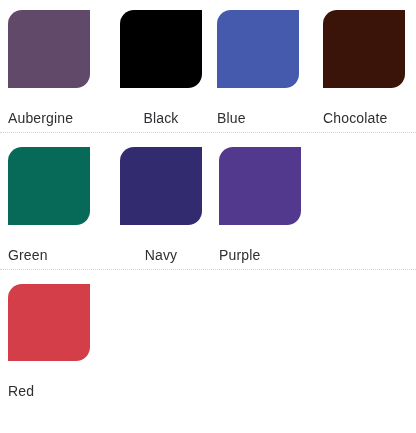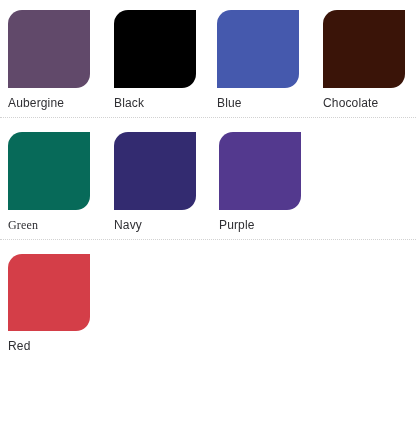--- a/index.html
+++ b/index.html
@@ -40,20 +40,21 @@
     box-sizing: border-box;
     padding-left: 8px;
     display: flex;
     flex-direction: column;
     align-items: flex-start;
   }
 
   
   .swatch-cell.col-2 {
     padding-left: 10px;
+    align-items: center;
   }
   .swatch-cell.col-3 {
     padding-left: 9px;
   }
   .swatch-cell.col-4 {
     padding-left: 11px;
   }
 
   .swatch-chip {
     width: 82px;
@@ -61,22 +62,22 @@
     
     border-radius: 14px 0 14px 0;
     display: block;
   }
 
   .swatch-row.row-3 .swatch-chip {
     height: 77px;
   }
 
   .swatch-label {
-    margin-top: 8px;
-    font-size: 12px;
+    margin-top: 23px;
+    font-size: 14px;
     line-height: 14px;
     color: #2f2f33;
     letter-spacing: 0.15px;
     white-space: nowrap;
   }
 </style>
 </head>
 <body style="background: rgb(255, 255, 255);">
 
 <div id="swatch-grid">
@@ -96,21 +97,21 @@
     </div>
     <div class="swatch-cell col-4">
       <span class="swatch-chip" style="background: rgb(58, 20, 8);"></span>
       <span class="swatch-label" style="color: rgb(47, 47, 51); text-align: center;">Chocolate</span>
     </div>
   </div>
 
   <div class="swatch-row row-2 with-separator" style="border-top-color: rgb(210, 210, 210);">
     <div class="swatch-cell col-1">
       <span class="swatch-chip" style="background: rgb(7, 106, 89);"></span>
-      <span class="swatch-label" style="color: rgb(47, 47, 51); font-family: Liberation Serif, serif;">Green</span>
+      <span class="swatch-label" style="color: rgb(47, 47, 51);">Green</span>
     </div>
     <div class="swatch-cell col-2">
       <span class="swatch-chip" style="background: rgb(51, 43, 112);"></span>
       <span class="swatch-label" style="color: rgb(47, 47, 51);">Navy</span>
     </div>
     <div class="swatch-cell col-4">
       <span class="swatch-chip" style="background: rgb(83, 57, 142);"></span>
       <span class="swatch-label" style="color: rgb(47, 47, 51);">Purple</span>
     </div>
   </div>

